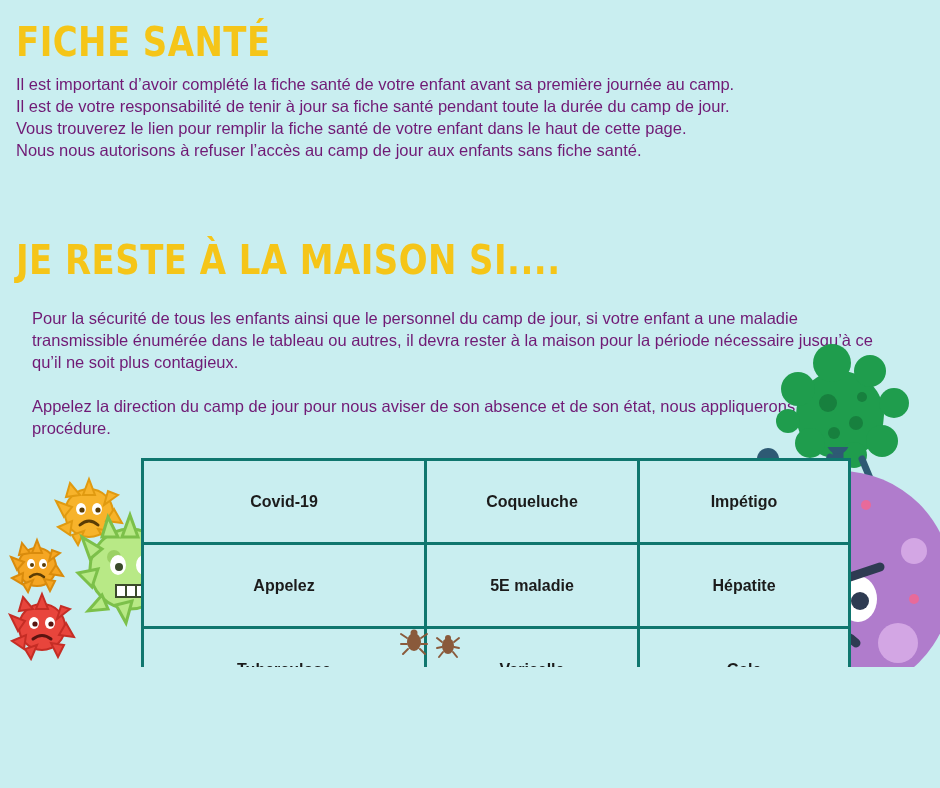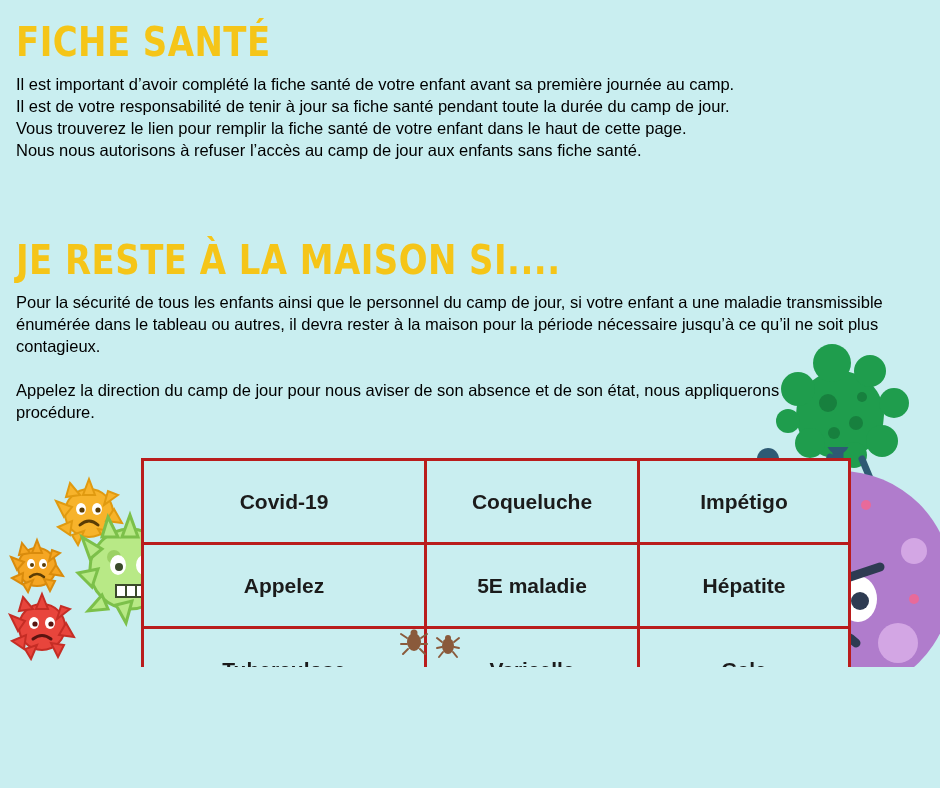--- a/index.html
+++ b/index.html
@@ -42,62 +42,62 @@
   }
   #heading-2 {
     position: absolute;
     left: 16px;
     top: 240px;
     font-size: 41px;
   }
 
   
   .body-text {
-    color: #000000;
+    color: #701a75;
     font-family: "Liberation Sans", sans-serif;
     font-size: 16.5px;
     line-height: 1.33;
     margin: 0;
   }
   #intro-block {
     position: absolute;
     left: 16px;
     top: 74px;
     width: 906px;
   }
   #intro-block p { margin: 0 0 0 0; }
 
   #stay-home-block {
     position: absolute;
     left: 16px;
     top: 292px;
     width: 890px;
   }
-  #stay-home-block p { margin: 0; }
+  #stay-home-block p { margin: 16px; }
   #stay-home-block p + p { margin-top: 22px; }
 
   
   #disease-table {
     position: absolute;
     left: 141px;
     top: 458px;
     width: 662px;
     border-collapse: collapse;
     table-layout: fixed;
     background: #c9eef0;
     z-index: 5;
   }
   #disease-table td {
-    border: 3px solid #b91c1c;
+    border: 3px solid #0f766e;
     height: 81px;
     text-align: center;
     vertical-align: middle;
     font-family: "Liberation Sans", sans-serif;
     font-weight: bold;
-    font-size: 21px;
+    font-size: 16px;
     color: #1b1b1b;
     padding: 0 6px;
   }
   #disease-table td:nth-child(1) { width: 268px; }
   #disease-table td:nth-child(2) { width: 198px; }
   #disease-table td:nth-child(3) { width: 196px; }
 
   
   .germ { position: absolute; pointer-events: none; }
 

